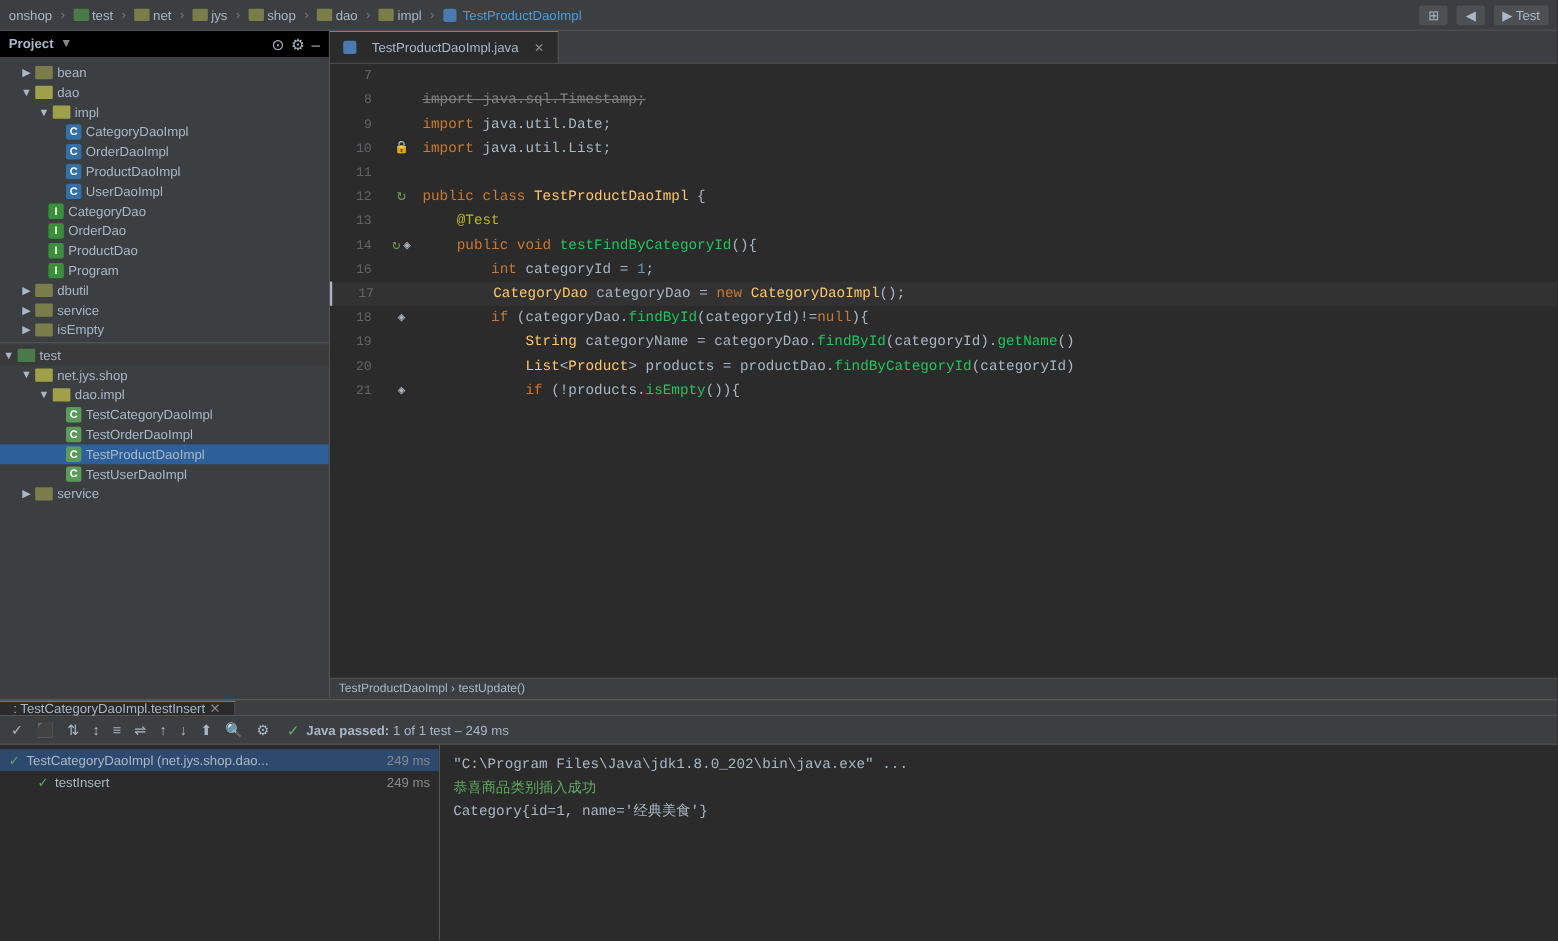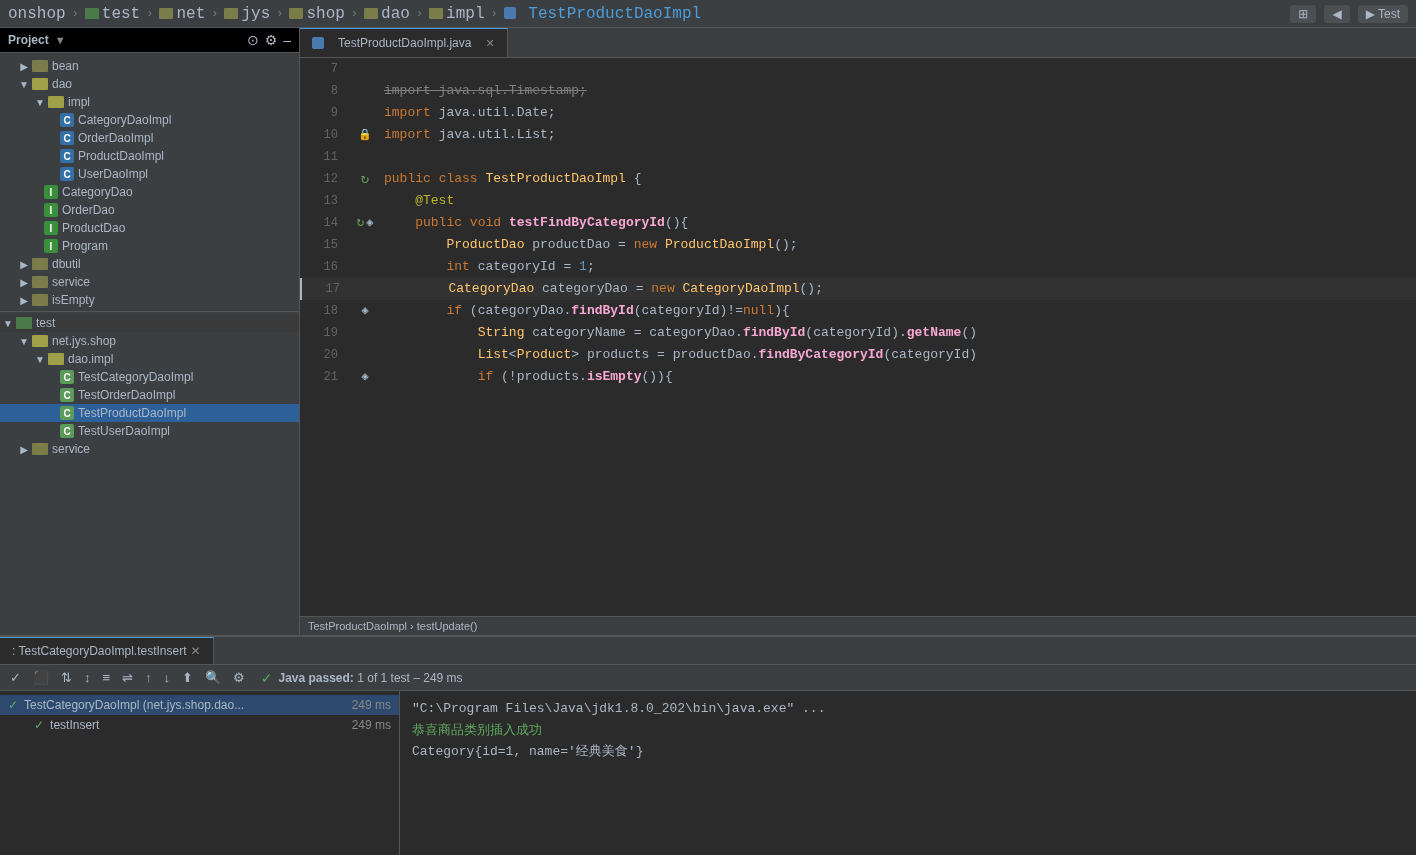--- a/index.html
+++ b/index.html
@@ -21,22 +21,22 @@
       height: 28px;
       display: flex;
       align-items: center;
       padding: 0 8px;
       gap: 4px;
       border-bottom: 1px solid #555;
       flex-shrink: 0;
     }
     .breadcrumb-item {
       color: #a9b7c6;
-      font-size: 16px;
-      font-family: Liberation Mono, monospace;
+      font-size: 12px;
+      font-family: Liberation Sans, sans-serif;
     }
     .breadcrumb-sep {
       color: #777;
       font-size: 12px;
       margin: 0 2px;
     }
     .breadcrumb-folder {
       display: inline-flex;
       align-items: center;
       gap: 3px;
@@ -254,21 +254,21 @@
     .cursor-line {
       background: #323232;
       border-left: 2px solid #a9b7c6;
     }
 
     
     .kw { color: #cc7832; }
     .cls { color: #ffc66d; }        
     .num { color: #6897bb; } 
     .ann { color: #bbb529; }        
-    .mth { color: #f9a8d4; font-weight: bold; }        
+    .mth { color: #22c55e; }        
     .oper { color: #a9b7c6; }
     .imp-strike { color: #808080; text-decoration: line-through; }
     .pkg { color: #a9b7c6; }
 
     
     .code-breadcrumb {
       background: #3c3f41;
       border-top: 1px solid #555;
       padding: 3px 8px;
       font-family: Arial, sans-serif;
@@ -283,21 +283,21 @@
       background: #2b2b2b;
       border-top: 2px solid #555;
       display: flex;
       flex-direction: column;
       flex-shrink: 0;
     }
     .bottom-tabs {
       background: #3c3f41;
       display: flex;
       align-items: center;
-      height: 28px;
+      height: 14px;
       border-bottom: 1px solid #555;
     }
     .bottom-tab {
       padding: 0 12px;
       height: 100%;
       display: flex;
       align-items: center;
       font-family: Arial, sans-serif;
       font-size: 12px;
       cursor: pointer;
@@ -644,25 +644,20 @@
 
       <div class="code-line">
         <span class="line-number">14</span>
         <span class="line-gutter" style="display:flex;gap:2px;">
             <span class="gutter-arrow" style="font-size:13px;">↻</span>
             <span class="gutter-bookmark">◈</span>
           </span>
         <span class="code-content">    <span class="kw">public</span> <span class="kw">void</span> <span class="mth">testFindByCategoryId</span><span class="oper">(){</span></span>
       </div>
 
-      <div class="code-line">
-        <span class="line-number">15</span>
-        <span class="line-gutter"></span>
-        <span class="code-content">        <span class="cls">ProductDao</span> productDao <span class="oper">=</span> <span class="kw">new</span> <span class="cls">ProductDaoImpl</span><span class="oper">();</span></span>
-      </div>
 
       <div class="code-line">
         <span class="line-number">16</span>
         <span class="line-gutter"></span>
         <span class="code-content">        <span class="kw">int</span> categoryId <span class="oper">=</span> <span class="num">1</span><span class="oper">;</span></span>
       </div>
 
       <div class="code-line cursor-line">
         <span class="line-number">17</span>
         <span class="line-gutter"></span>

